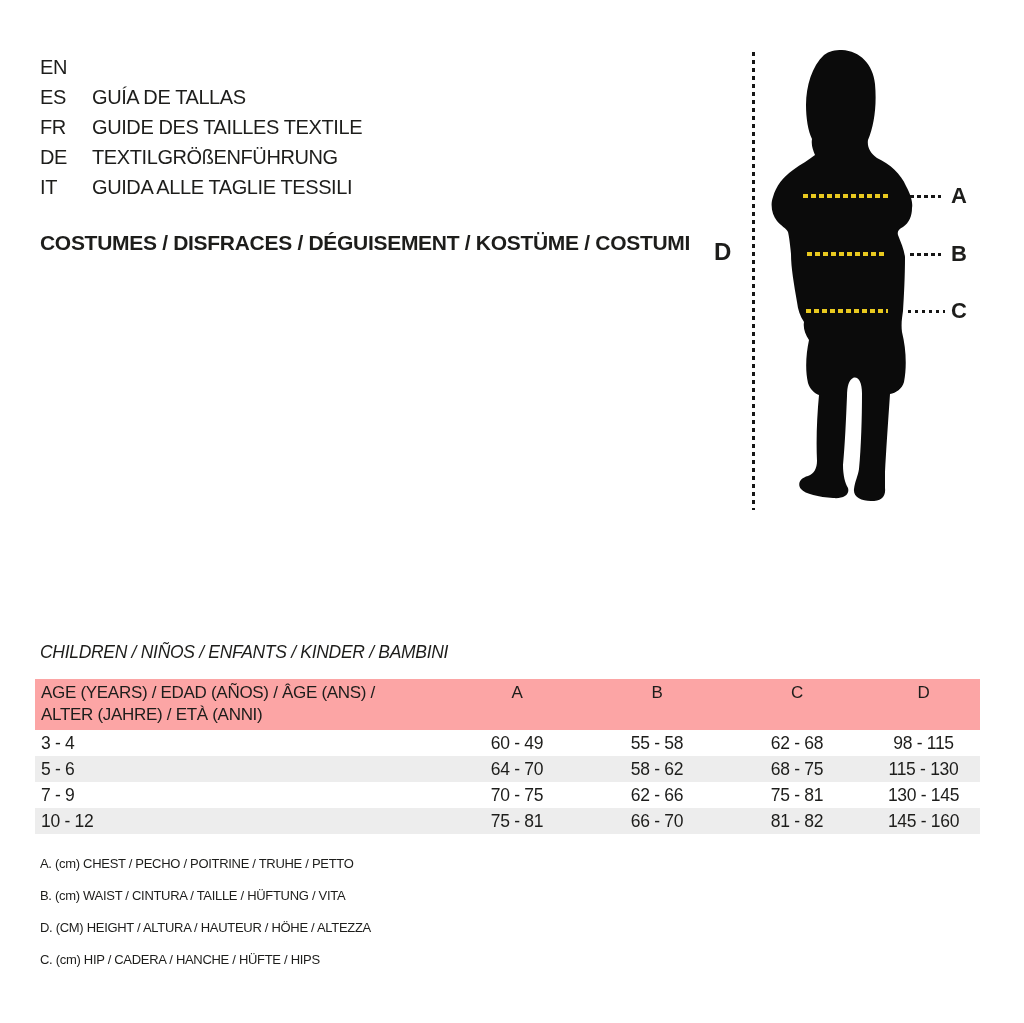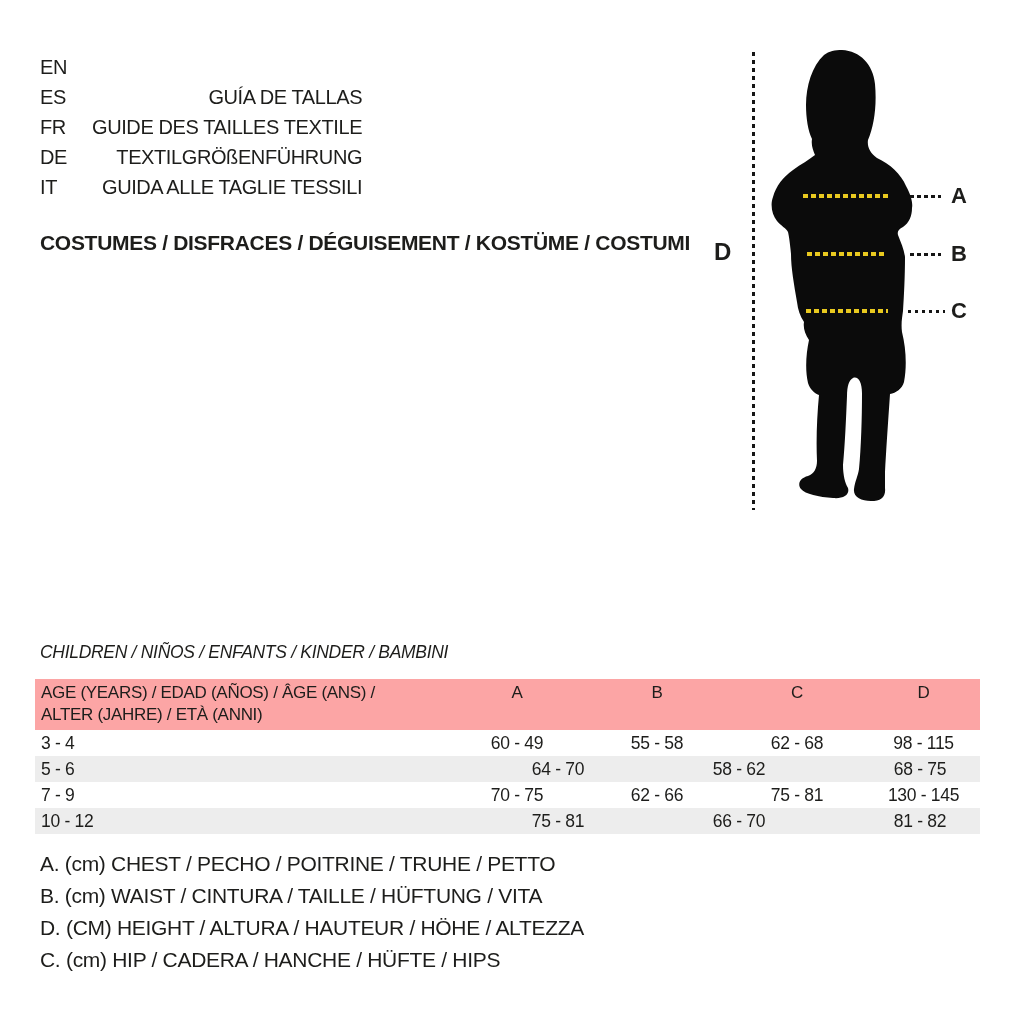--- a/index.html
+++ b/index.html
@@ -2,21 +2,21 @@
 <html><head>
 <meta charset="utf-8">
 <style>
   html,body{margin:0;padding:0;background:#fff;}
   .page{
     position:relative;width:1024px;height:1023px;background:#ffffff;
     font-family:"Liberation Sans",sans-serif;color:#1d1d1b;overflow:hidden;
   }
   
   .langs{position:absolute;left:40px;top:52px;}
-  .lang-row{display:flex;height:30px;line-height:30px;font-size:20px;letter-spacing:-0.4px;justify-content:space-between;}
+  .lang-row{display:flex;height:30px;line-height:30px;font-size:20px;letter-spacing:-0.4px;}
   .lang-code{width:52px;flex:0 0 52px;}
   .costumes{
     position:absolute;left:40px;top:231px;font-size:21px;font-weight:bold;letter-spacing:-0.3px;
   }
   
   .figure{position:absolute;left:700px;top:42px;width:300px;height:480px;}
   .vline{
     position:absolute;left:52px;top:10px;width:3px;height:458px;
     background:repeating-linear-gradient(to bottom,#151515 0 4px,transparent 4px 8px);
   }
@@ -43,26 +43,26 @@
   
   .tbl-title{position:absolute;left:40px;top:642px;font-size:17.5px;letter-spacing:-0.3px;font-style:italic;}
   .tbl{position:absolute;left:35px;top:679px;width:945px;font-size:17.5px;letter-spacing:-0.3px;}
   .t-head{
     display:grid;grid-template-columns:412px 140px 140px 140px 113px;
     background:#fca5a5;height:51px;
   }
   .th-age{padding:3px 0 0 6px;font-size:17px;line-height:22px;}
   .th-col{text-align:center;padding-top:4px;font-size:17px;}
   .t-row{display:grid;grid-template-columns:412px 140px 140px 140px 113px;height:26px;line-height:26px;}
-  .t-row.alt{background:#ededed;gap:41px;}
+  .t-row.alt{background:#ededed;}
   .td-age{padding-left:6px;}
   .td-num{text-align:center;}
   
   .legend{position:absolute;left:40px;top:848px;}
-  .legend-row{height:32px;line-height:32px;font-size:21px;letter-spacing:-0.3px;}
+  .legend-row{height:32px;line-height:32px;font-size:13px;letter-spacing:-0.3px;}
 </style>
 </head>
 <body>
 
 <div class="page">
 
   <div class="langs">
     <div class="lang-row">
       <span class="lang-code">EN</span>
     </div>

